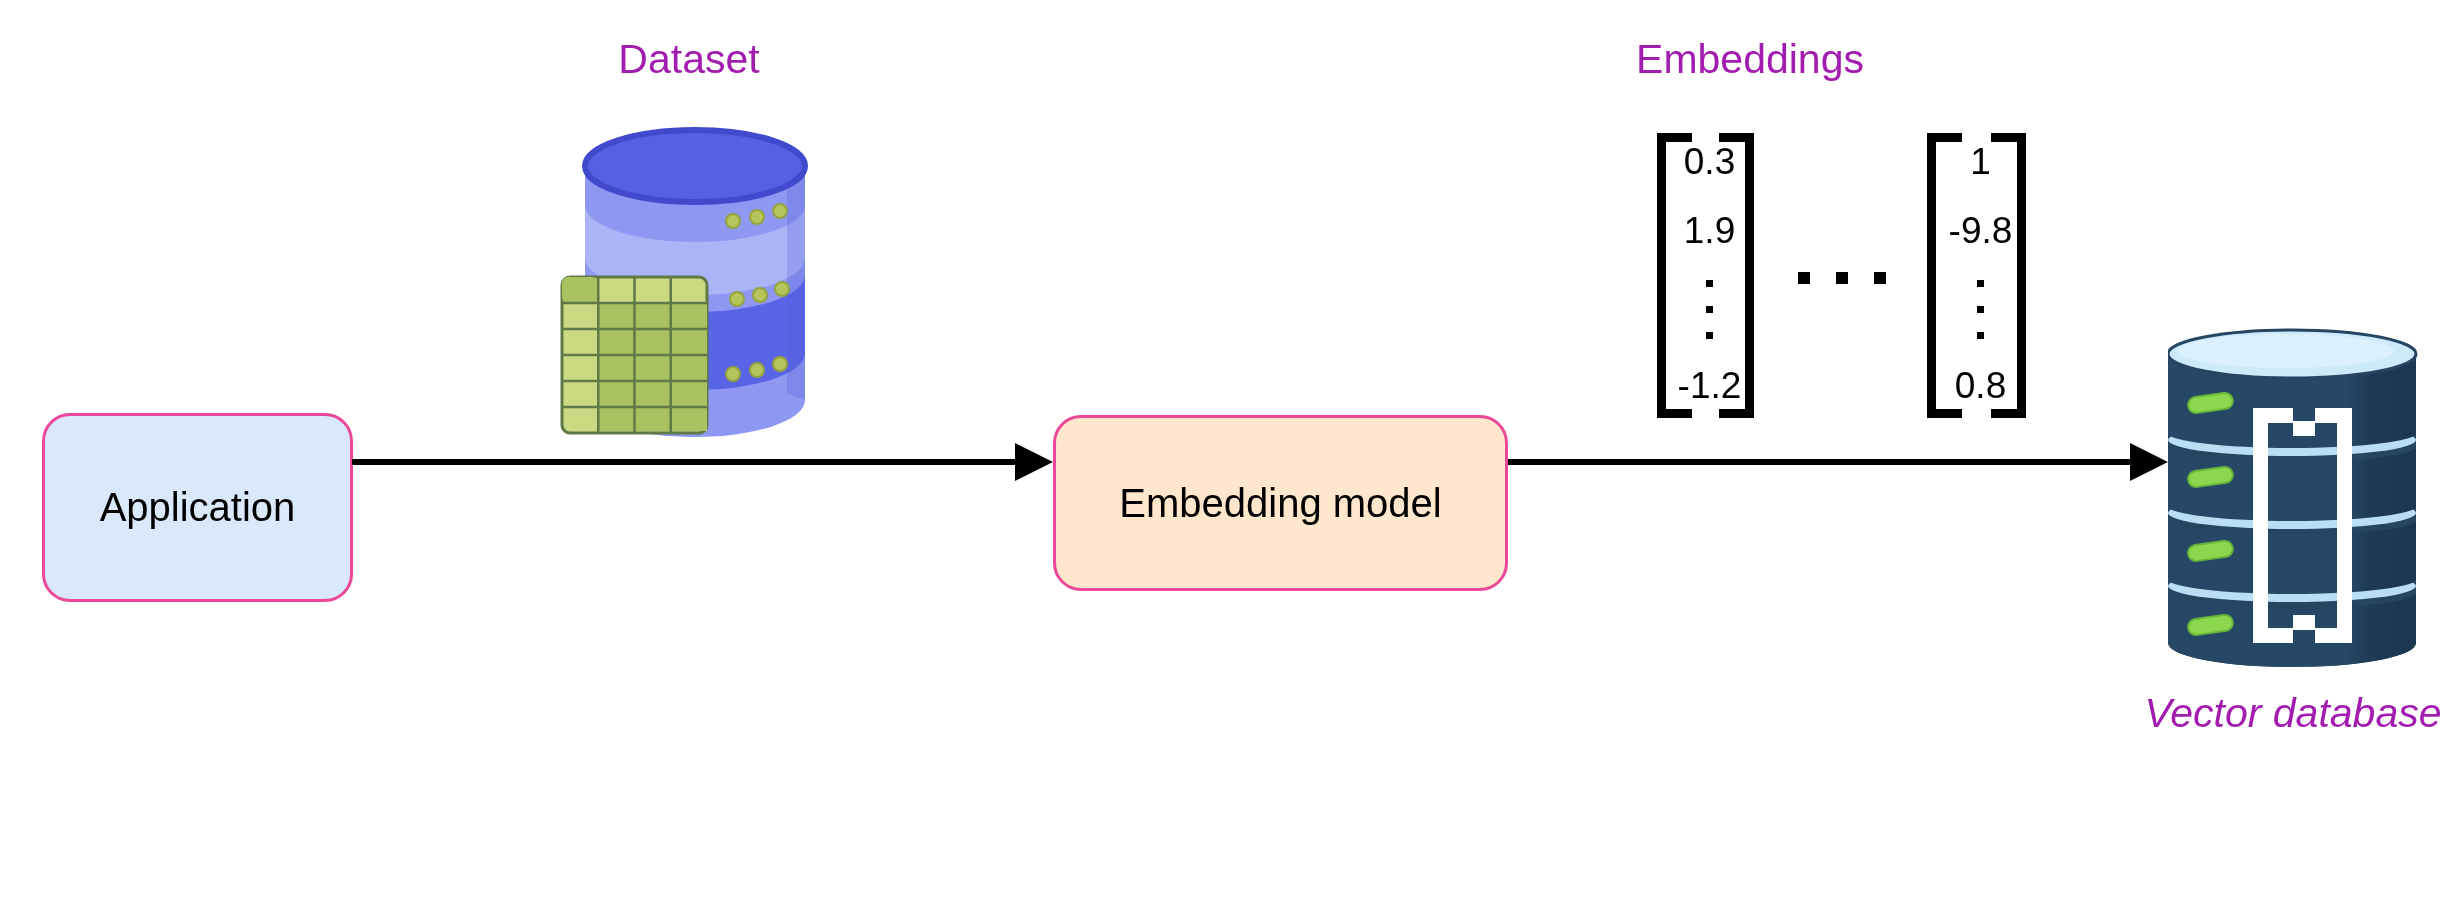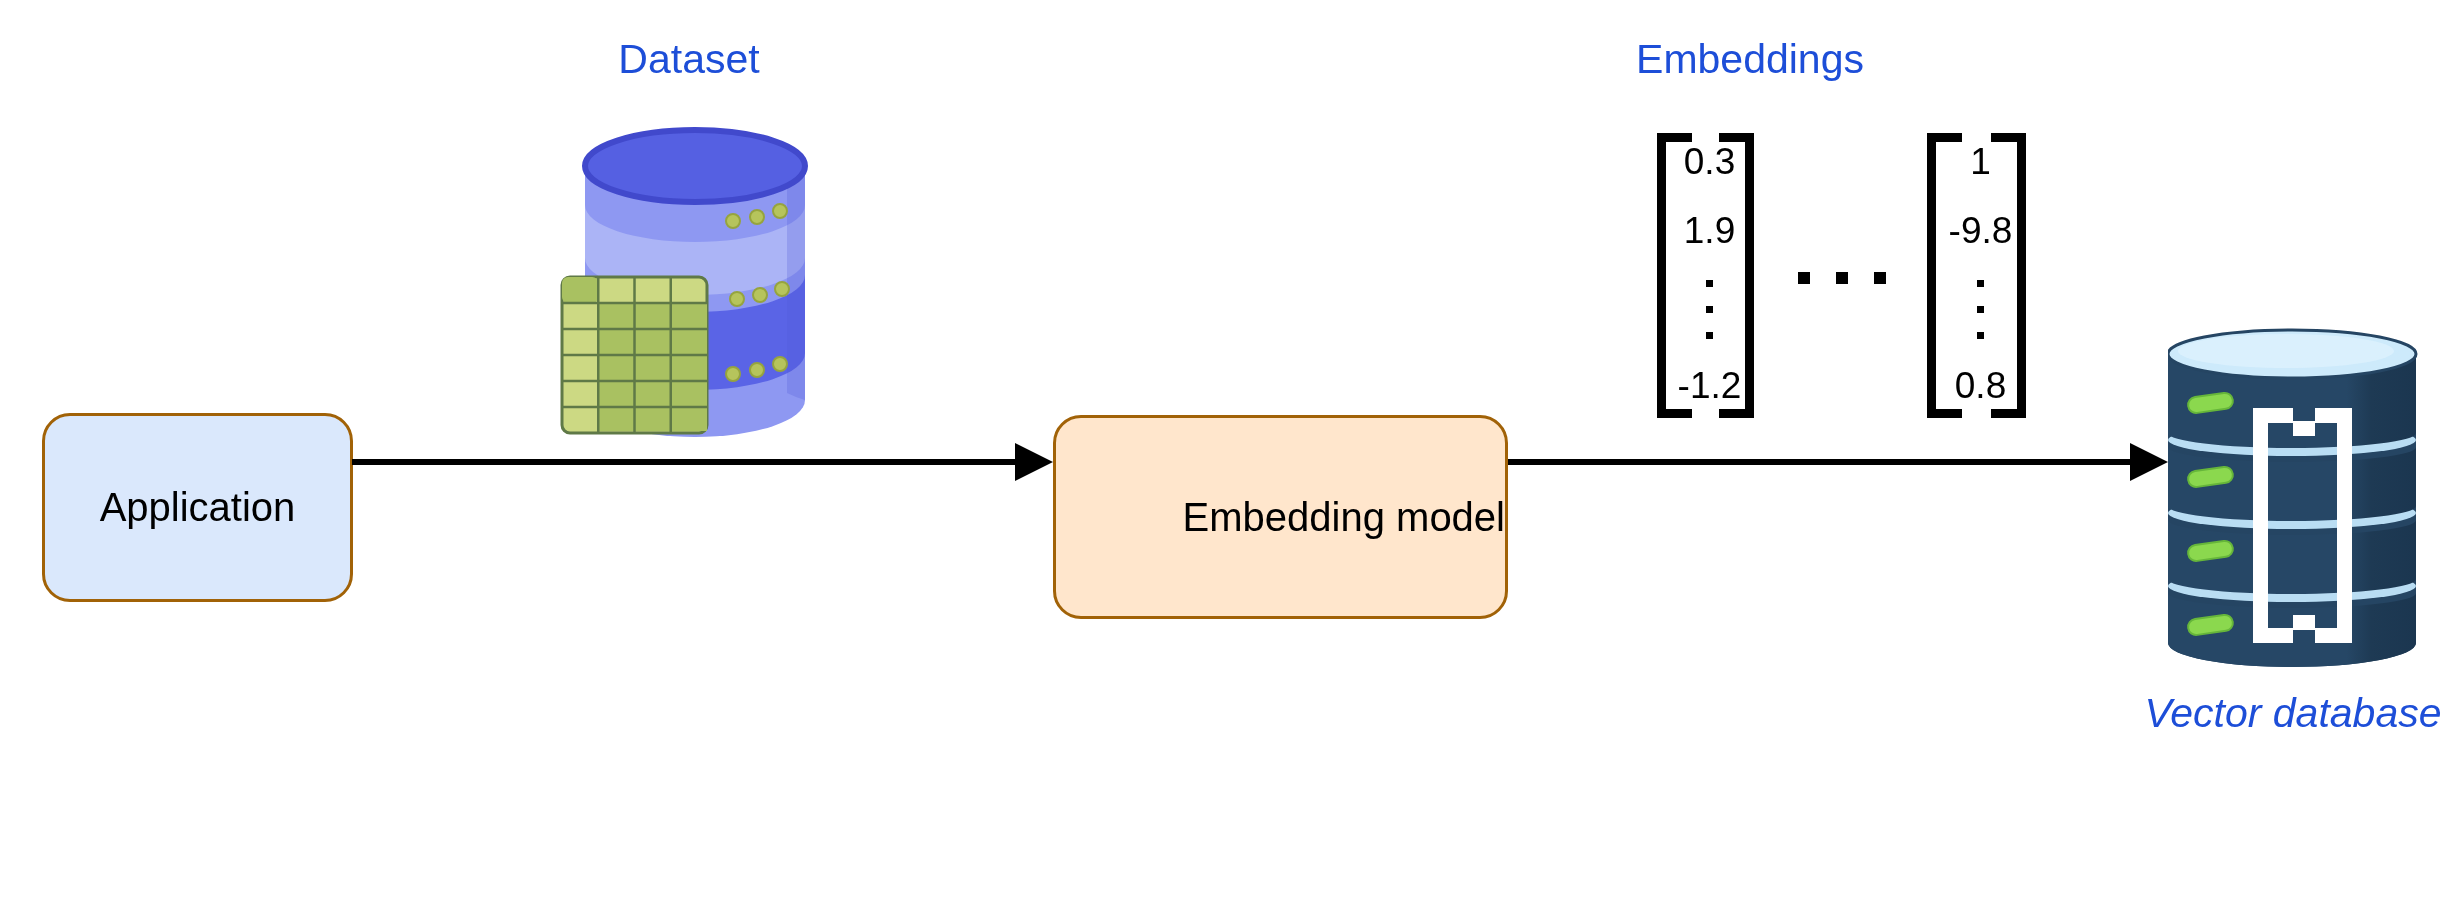--- a/index.html
+++ b/index.html
@@ -8,33 +8,33 @@
     width:2460px;height:900px;
     background:#ffffff;
     font-family:"Liberation Sans", sans-serif;
     color:#000;
     overflow:hidden;
   }
   .label{
     position:absolute;
     font-size:41px;
     text-align:center;
-    color:#1d4ed8;
+    color:#a21caf;
     white-space:nowrap;
   }
   .node{
     position:absolute;
-    border:3px solid #a16207;
+    border:3px solid #ec4899;
     border-radius:28px;
     display:flex;align-items:center;justify-content:center;
     font-size:40px;
     box-sizing:border-box;
   }
   #application-node{left:42px;top:413px;width:311px;height:189px;background:#dae8fc;}
-  #embedding-model-node{left:1053px;top:415px;width:455px;height:204px;background:#ffe6cc;justify-content:flex-end;}
+  #embedding-model-node{left:1053px;top:415px;width:455px;height:176px;background:#ffe6cc;}
 
   .arrow-line{position:absolute;height:6px;background:#000;}
   .arrow-head{
     position:absolute;width:0;height:0;
     border-top:19px solid transparent;
     border-bottom:19px solid transparent;
     border-left:38px solid #000;
   }
   #arrow1-line{left:352px;top:459px;width:667px;}
   #arrow1-head{left:1015px;top:443px;}

